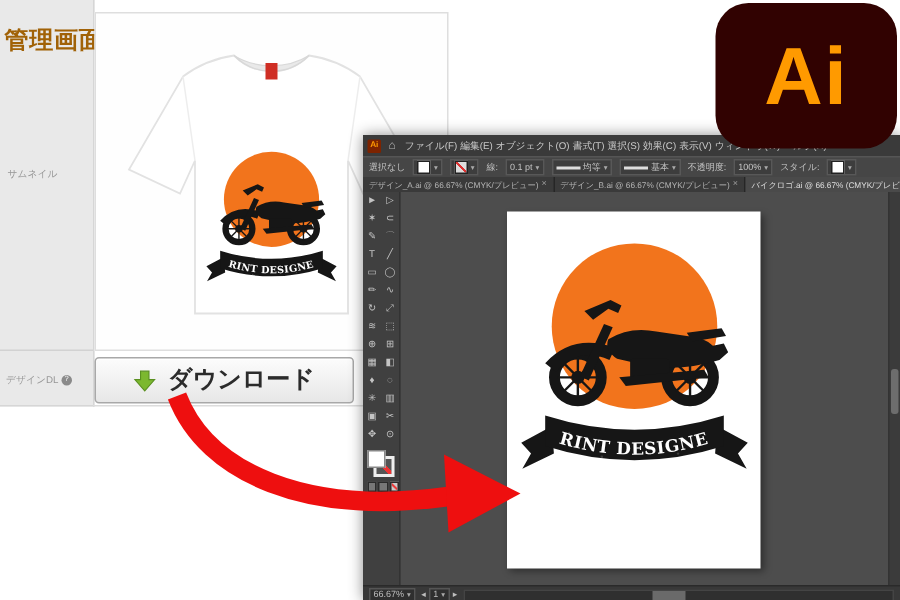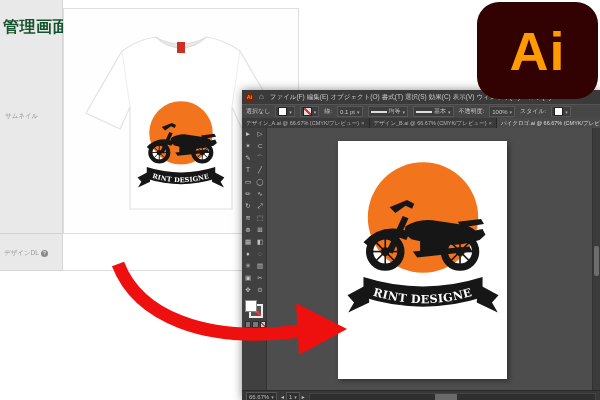--- a/index.html
+++ b/index.html
@@ -1,21 +1,21 @@
 <!DOCTYPE html>
 <html><head>
 <meta charset="utf-8">
 <style>
   html,body{margin:0;padding:0;background:#fff;}
   .stage{position:relative;width:600px;height:400px;overflow:hidden;background:#fff;
          font-family:"Liberation Sans","DejaVu Sans",sans-serif;}
   
   .sidebar{position:absolute;left:0;top:0;width:62px;height:270px;background:#e9e9e9;
            border-right:1px solid #d6d6d6;border-bottom:1px solid #d6d6d6;}
-  .admin-title{position:absolute;left:3px;top:6px;font-size:16px;font-weight:bold;color:#14532d;white-space:nowrap;letter-spacing:.5px;}
+  .admin-title{position:absolute;left:3px;top:6px;font-size:16px;font-weight:bold;color:#a16207;white-space:nowrap;letter-spacing:.5px;}
   .side-label{position:absolute;font-size:6.5px;color:#979797;white-space:nowrap;}
   .lbl-thumb{left:5px;top:112px;}
   .side-divider{position:absolute;left:0;top:233px;width:62px;height:1px;background:#d2d2d2;}
   .lbl-design{left:4px;top:249px;display:flex;align-items:center;gap:2px;}
   .help-badge{display:inline-block;width:7px;height:7px;border-radius:50%;background:#8a8a8a;color:#fff;
               font-size:5px;line-height:7px;text-align:center;}
   .row-divider{position:absolute;left:62px;top:270px;width:180px;height:1px;background:#dcdcdc;}
   .panel{position:absolute;left:63px;top:8px;width:234px;height:224px;background:#fefefe;border:1px solid #dedede;}
   
   .download-btn{position:absolute;left:63px;top:238px;width:173px;height:31px;
@@ -151,20 +151,26 @@
       <path d="M92,28 C78,30 66,36 58,42 L22,104 L56,120 L66,98 L66,200 L168,200 L168,98 L178,120 L212,104 L176,42
                C168,36 156,30 142,28 C128,42 106,42 92,28 Z" fill="#ffffff" stroke="#e2e2e2" stroke-width="1.2"></path>
       <path d="M58,42 L66,98" stroke="#ededed" fill="none"></path>
       <path d="M176,42 L168,98" stroke="#ededed" fill="none"></path>
       <path d="M92,28 C106,42 128,42 142,28 C128,37 106,37 92,28 Z" fill="#e9e9e9" stroke="#d8d8d8" stroke-width="0.8"></path>
       <rect x="113" y="33" width="8" height="11" fill="#cf2e24"></rect>
       <use href="#moto-logo" x="71" y="88" width="92" height="96"></use>
     </svg>
   </section>
 
+  <button class="download-btn">
+    <svg width="15" height="16" viewBox="0 0 16 16">
+      <polygon points="5,1 11,1 11,7 15,7 8,15 1,7 5,7" fill="#7CB82F" stroke="#5a9020" stroke-width="0.8"></polygon>
+    </svg>
+    <span>ダウンロード</span>
+  </button>
 
   <div class="ai-window">
     <div class="menubar">
       <span class="app-icon">Ai</span>
       <span class="home-icon">⌂</span>
       <span class="menu-items" id="menu-items"><span class="menu-item">ファイル(F)</span><span class="menu-item">編集(E)</span><span class="menu-item">オブジェクト(O)</span><span class="menu-item">書式(T)</span><span class="menu-item">選択(S)</span><span class="menu-item">効果(C)</span><span class="menu-item">表示(V)</span><span class="menu-item">ウィンドウ(W)</span><span class="menu-item">ヘルプ(H)</span></span>
     </div>
 
     <div class="controlbar">
       <span>選択なし</span>

